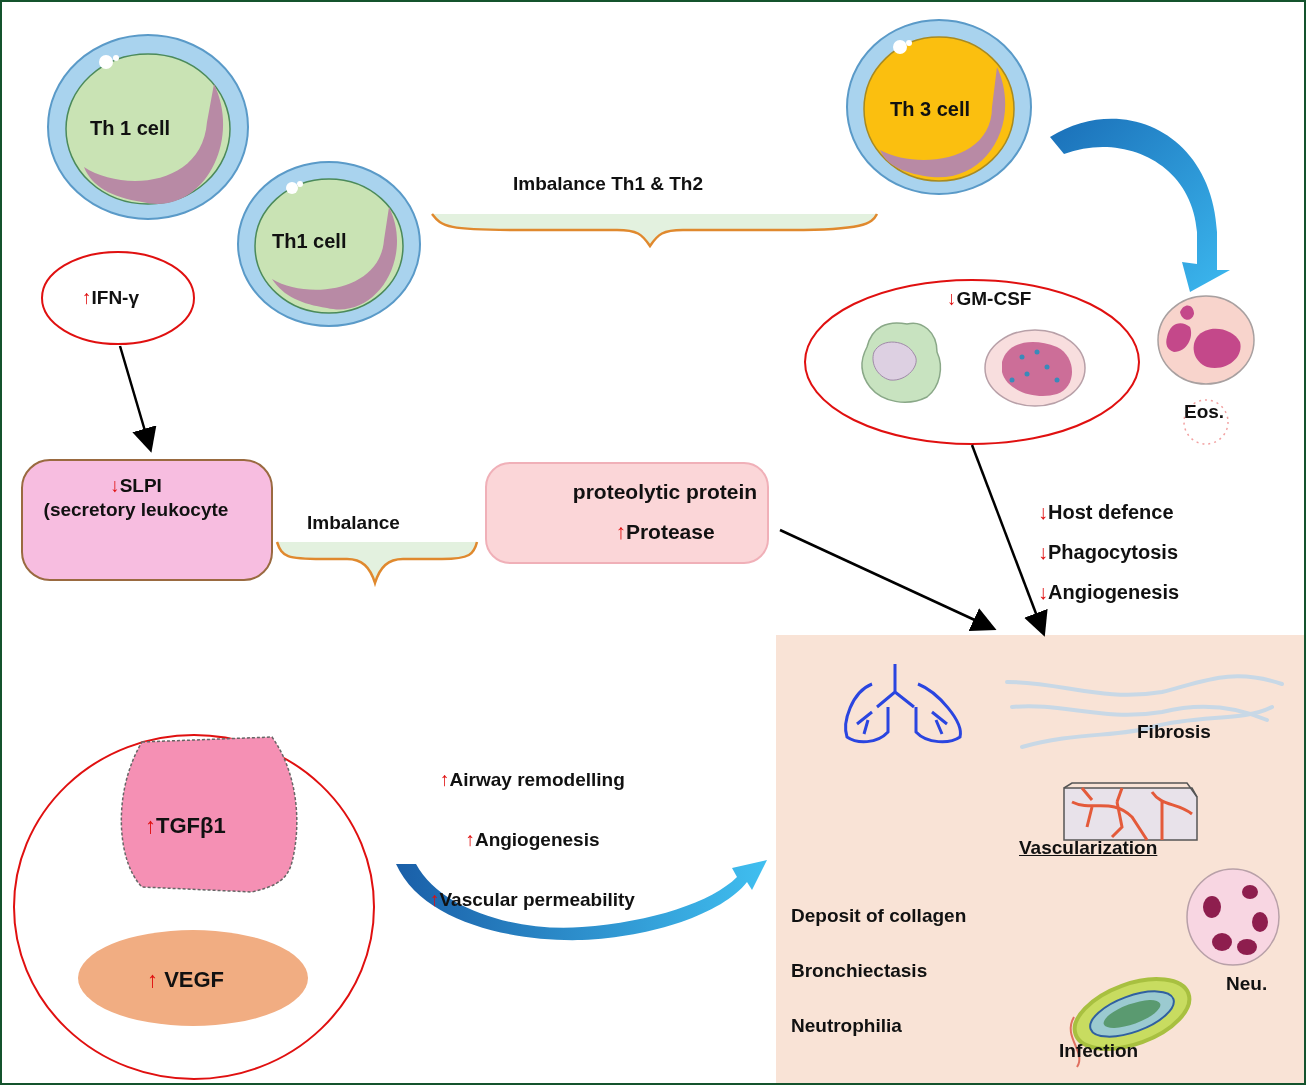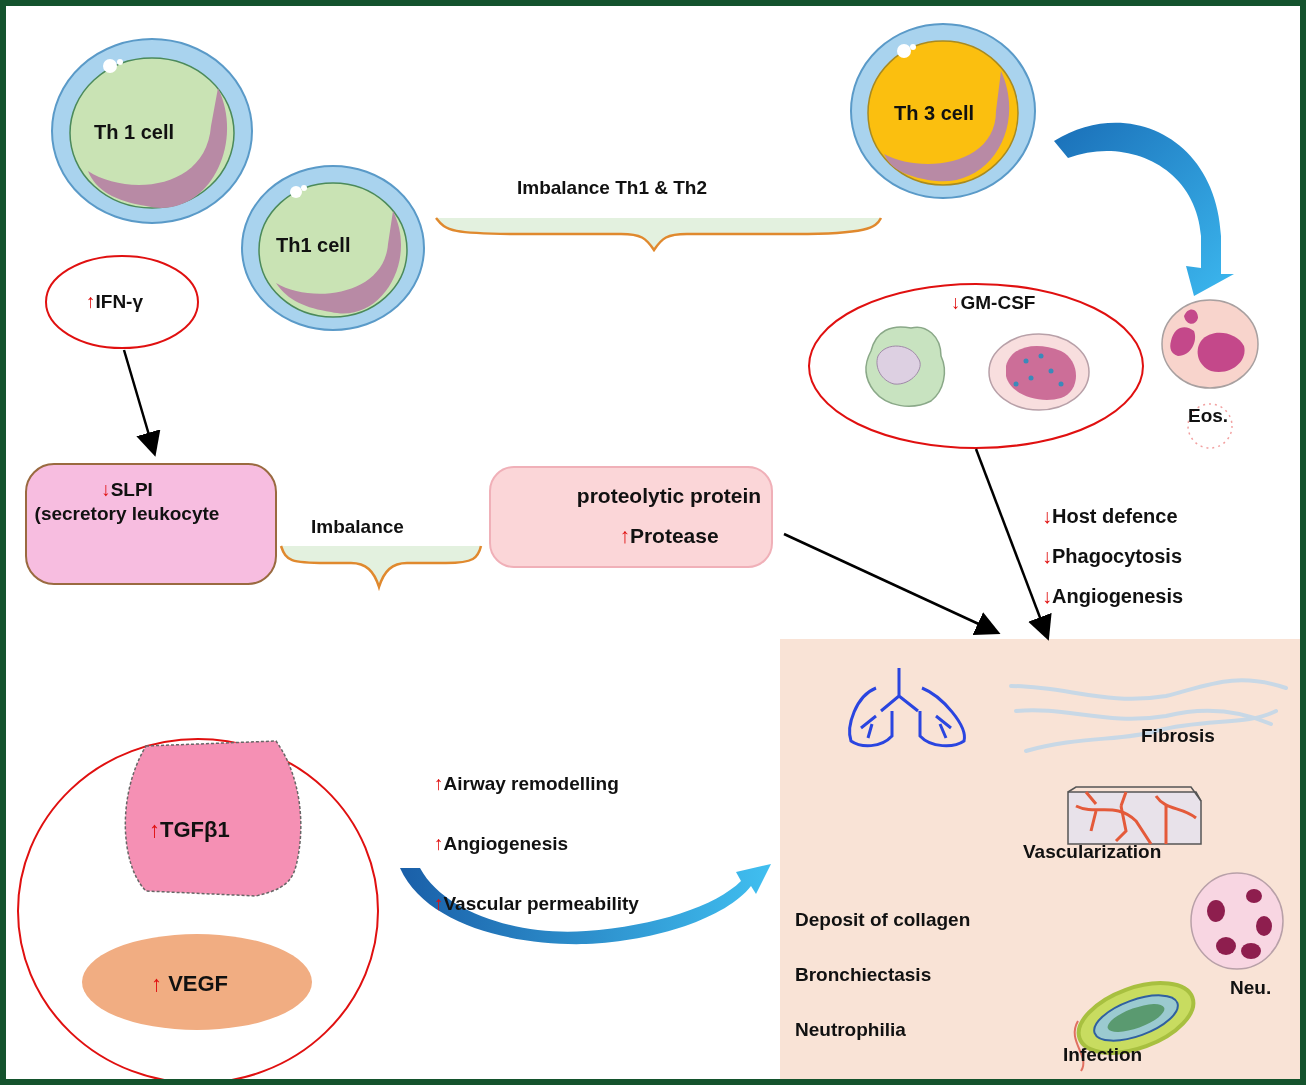--- a/index.html
+++ b/index.html
@@ -1,17 +1,17 @@
 <!DOCTYPE html>
 <html><head>
 <meta charset="utf-8">
 <style>
   html,body{margin:0;padding:0;background:#fff;}
   #stage{position:relative;width:1306px;height:1085px;overflow:hidden;background:#fff;
-    font-family:"Liberation Sans",sans-serif;box-sizing:border-box;border:6px solid #14532d;}
+    font-family:"Liberation Sans",sans-serif;box-sizing:border-box;border:2px solid #14532d;}
   svg#art{position:absolute;left:0;top:0;}
   .lbl{position:absolute;font-family:"Liberation Sans",sans-serif;font-weight:bold;color:#111;white-space:nowrap;line-height:1.1;}
   .up,.dn{color:#e01010;font-weight:normal;}
   .f19{font-size:19px;} .f20{font-size:20px;} .f21{font-size:21px;} .f22{font-size:22px;}
   .center{text-align:center;}
 </style>
 </head>
 <body>
 
 <div id="stage">
@@ -158,21 +158,21 @@
 
 <div class="lbl f19" style="left:80px;top:286px;">
   <span class="up">↑</span><span>IFN-γ</span>
 </div>
 
 <div class="lbl f19" style="left:945px;top:287px;">
   <span class="dn">↓</span><span>GM-CSF</span>
 </div>
 <div class="lbl f19" style="left:1182px;top:400px;text-align:center;">Eos.</div>
 
-<div class="lbl f19 center" style="left:7px;top:472px;width:228px;line-height:24px;">
+<div class="lbl f19 center" style="left:20px;top:472px;width:228px;line-height:24px;">
   <div><span class="dn">↓</span><span>SLPI</span></div>
   <div>(secretory leukocyte</div>
 </div>
 <div class="lbl f19" style="left:305px;top:511px;">Imbalance</div>
 
 <div class="lbl f21 center" style="left:484px;top:470px;width:282px;line-height:40px;padding-left:38px;">
   <div>proteolytic protein</div>
   <div><span class="up">↑</span><span>Protease</span></div>
 </div>
 
@@ -182,28 +182,28 @@
   <div><span class="dn">↓</span><span>Angiogenesis</span></div>
 </div>
 
 <div class="lbl f22" style="left:143px;top:812px;">
   <span class="up">↑</span><span>TGFβ1</span>
 </div>
 <div class="lbl f22" style="left:145px;top:966px;">
   <span class="up">↑</span> <span>VEGF</span>
 </div>
 
-<div class="lbl f19" style="left:428px;top:748px;line-height:60px;">
+<div class="lbl f19" style="left:428px;top:748px;line-height:60px;text-align:center;">
   <div><span class="up">↑</span><span>Airway remodelling</span></div>
   <div><span class="up">↑</span><span>Angiogenesis</span></div>
   <div><span class="up">↑</span><span>Vascular permeability</span></div>
 </div>
 
 <div class="lbl f19" style="left:1135px;top:720px;">Fibrosis</div>
-<div class="lbl f19" style="left:1017px;top:836px;">Vascularization</div>
+<div class="lbl f19" style="left:1017px;top:836px;text-decoration:underline;">Vascularization</div>
 <div class="lbl f19" style="left:1224px;top:972px;">Neu.</div>
 <div class="lbl f19" style="left:1057px;top:1039px;">Infection</div>
 
 <div class="lbl f19" style="left:789px;top:886px;line-height:55px;">
   <div>Deposit of collagen</div>
   <div>Bronchiectasis</div>
   <div>Neutrophilia</div>
 </div>
 </div>
 

